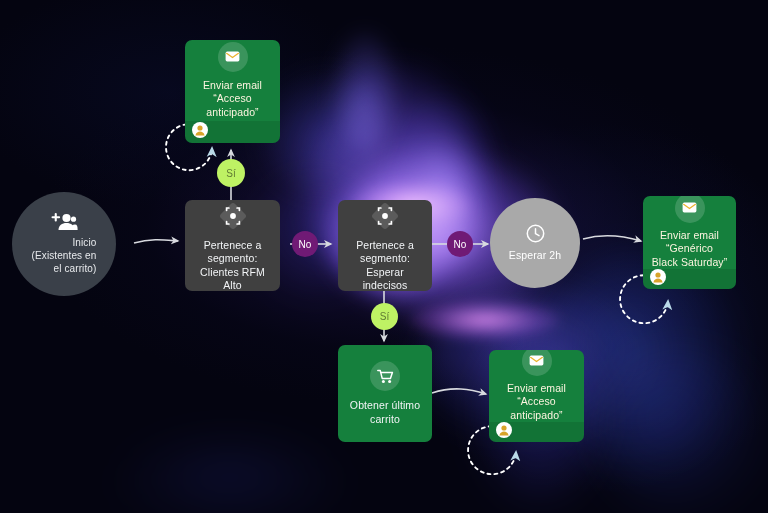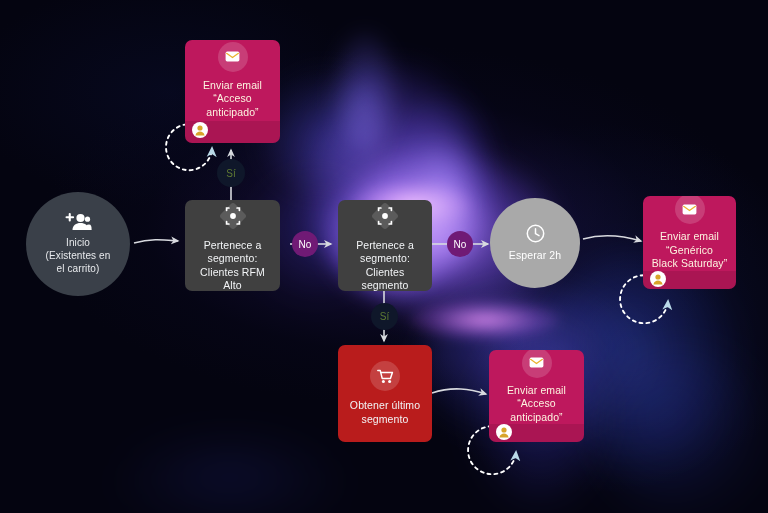--- a/index.html
+++ b/index.html
@@ -50,36 +50,36 @@
   .node{position:absolute;box-sizing:border-box;display:flex;flex-direction:column;
         align-items:center;justify-content:center;text-align:center;color:#f2f4f6;}
   .node-rect{border-radius:7px;overflow:hidden;}
   .node-circle{border-radius:50%;}
 
   .n-icon{display:flex;align-items:center;justify-content:center;}
   .n-icon-badge{width:30px;height:30px;border-radius:50%;
       background:rgba(255,255,255,.16);display:flex;align-items:center;justify-content:center;}
   .n-label{font-size:10.5px;line-height:13.5px;padding:0 6px;letter-spacing:.1px;}
 
-  .email-node{background:#be185d;}
+  .email-node{background:#15803d;justify-content:flex-end;}
   .email-body{flex:1;display:flex;flex-direction:column;align-items:center;justify-content:center;width:100%;}
   .email-foot{height:22px;width:100%;background:rgba(0,0,0,.10);display:flex;align-items:center;}
   .email-foot .person{margin-left:7px;}
   .email-node .n-label{color:#fdf4e0;}
 
   .seg-node{background:#404040;}
-  .cart-node{background:#b91c1c;}
+  .cart-node{background:#15803d;}
   .wait-node{background:#a9a9a9;color:#fff;}
   .start-node{background:#3a4049;}
   .start-node .n-label{font-size:10px;line-height:13px;color:#e8eaed;}
 
   
   .badge{position:absolute;border-radius:50%;display:flex;align-items:center;
          justify-content:center;font-size:10px;color:#fff;}
-  .badge-yes{background:#0f172a;color:#5f7a33;}
+  .badge-yes{background:#bef264;color:#5f7a33;}
   .badge-no{background:#701a75;color:#fff;}
 
   svg{overflow:visible;}
 </style>
 </head>
 <body>
 
 <div id="canvas">
 
   <div class="bg bg-base">
@@ -124,21 +124,21 @@
 
     <path d="M583,239 C605,233 624,236 641,241" stroke="#d8dadf" stroke-width="1.6" fill="none" marker-end="url(#arrow)"></path>
 
     <path d="M432,393 C453,386 470,389 486,394" stroke="#d8dadf" stroke-width="1.6" fill="none" marker-end="url(#arrow)"></path>
 
     <path d="M200,127 A23,23 0 1 0 212,148" stroke="#ffffff" stroke-width="1.9" fill="none" stroke-dasharray="3 4" stroke-linecap="round" marker-end="url(#arrow-loop)"></path>
     <path d="M657,279 A24,24 0 1 0 668,301" stroke="#ffffff" stroke-width="1.9" fill="none" stroke-dasharray="3 4" stroke-linecap="round" marker-end="url(#arrow-loop)"></path>
     <path d="M505,430 A24,24 0 1 0 516,452" stroke="#ffffff" stroke-width="1.9" fill="none" stroke-dasharray="3 4" stroke-linecap="round" marker-end="url(#arrow-loop)"></path>
   </svg>
 
-  <div class="node node-circle start-node" style="left:26px;top:192px;width:104px;height:104px;">
+  <div class="node node-circle start-node" style="left:12px;top:192px;width:104px;height:104px;text-align:right;">
     <span class="n-icon" style="margin-bottom:5px;">
       <svg width="26" height="18" viewBox="0 0 26 18">
         <circle cx="15.5" cy="5" r="4.1" fill="#fff"></circle>
         <path d="M7.5,17 C7.5,12.2 11,10 15.5,10 C20,10 23.5,12.2 23.5,17 Z" fill="#fff"></path>
         <circle cx="22.5" cy="6.2" r="2.6" fill="#fff"></circle>
         <path d="M20,17 C20,13.6 21.4,11.6 24,11.6 C26.2,11.6 26.6,13.6 26.6,17 Z" fill="#fff"></path>
         <rect x="0.5" y="3.2" width="8.6" height="2.1" rx="1" fill="#fff"></rect>
         <rect x="3.7" y="0" width="2.1" height="8.6" rx="1" fill="#fff"></rect>
       </svg>
     </span>
@@ -195,21 +195,21 @@
       <svg width="34" height="34" viewBox="0 0 34 34">
         <rect x="7" y="7" width="20" height="20" rx="3" transform="rotate(45 17 17)" fill="rgba(255,255,255,.14)"></rect>
         <circle cx="17" cy="17" r="2.9" fill="#fff"></circle>
         <path d="M10.6,11.3 L10.6,9 L12.9,9 M21.1,9 L23.4,9 L23.4,11.3
                  M23.4,22.7 L23.4,25 L21.1,25 M12.9,25 L10.6,25 L10.6,22.7" stroke="#fff" stroke-width="1.7" fill="none" stroke-linecap="round"></path>
       </svg>
     </span>
     <div class="n-label">
       <span>Pertenece a</span><br>
       <span>segmento:</span><br>
-      <span>Clientes segmento</span>
+      <span>Esperar indecisos</span>
     </div>
   </div>
 
   <div class="node node-circle wait-node" style="left:490px;top:198px;width:90px;height:90px;">
     <span class="n-icon" style="margin-bottom:6px;">
       <svg width="19" height="19" viewBox="0 0 19 19">
         <circle cx="9.5" cy="9.5" r="8.2" fill="none" stroke="#fff" stroke-width="1.5"></circle>
         <path d="M9.5,4.8 L9.5,9.7 L13,11.6" stroke="#fff" stroke-width="1.5" fill="none" stroke-linecap="round" stroke-linejoin="round"></path>
       </svg>
     </span>
@@ -244,21 +244,21 @@
   <div class="node node-rect cart-node" style="left:338px;top:345px;width:94px;height:97px;">
     <span class="n-icon-badge" style="margin-bottom:8px;">
       <svg width="17" height="15" viewBox="0 0 17 15">
         <path d="M0.8,1.4 L3.2,1.4 L5.2,9.4 L13.4,9.4 L15.4,3.4 L4,3.4" stroke="#fff" stroke-width="1.5" fill="none" stroke-linecap="round" stroke-linejoin="round"></path>
         <circle cx="6.4" cy="12.6" r="1.5" fill="#fff"></circle>
         <circle cx="12.6" cy="12.6" r="1.5" fill="#fff"></circle>
       </svg>
     </span>
     <div class="n-label">
       <span>Obtener último</span><br>
-      <span>segmento</span>
+      <span>carrito</span>
     </div>
   </div>
 
   <div class="node node-rect email-node" style="left:489px;top:350px;width:95px;height:92px;">
     <div class="email-body">
       <span class="n-icon-badge" style="margin-bottom:6px;">
         <svg width="15" height="11" viewBox="0 0 15 11">
           <rect x="0.6" y="0.6" width="13.8" height="9.8" rx="1.6" fill="#fff"></rect>
           <path d="M1.6,2.3 L7.5,6.4 L13.4,2.3" stroke="#eab32c" stroke-width="1.2" fill="none" stroke-linecap="round"></path>
         </svg>

